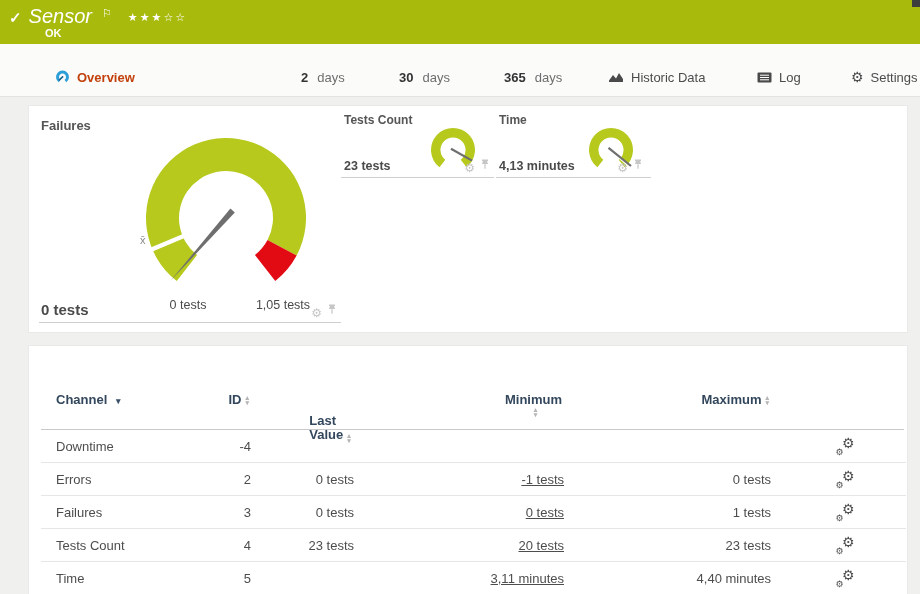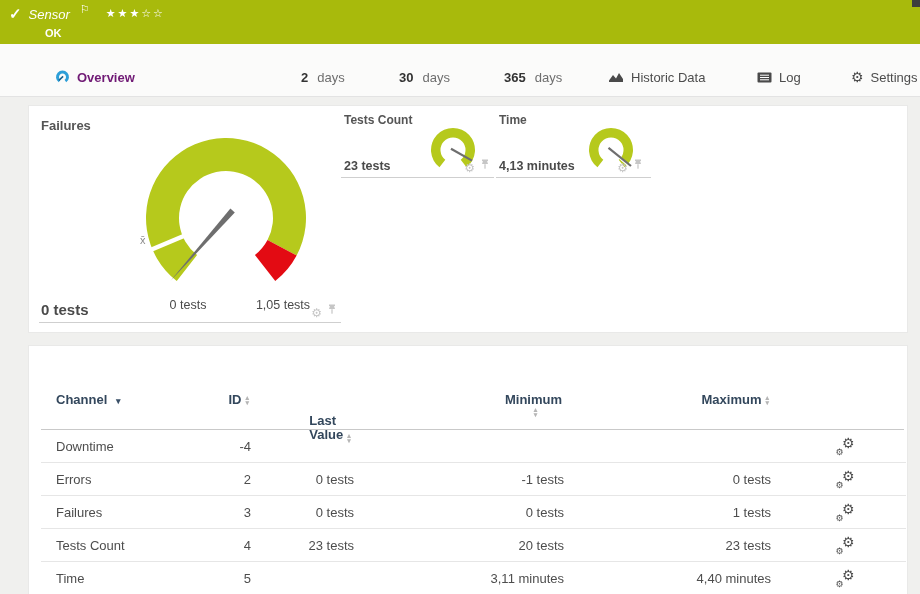--- a/index.html
+++ b/index.html
@@ -4,34 +4,34 @@
 <style>
   * { margin:0; padding:0; box-sizing:border-box; }
   body { background:#d8d8d8; font-family:"Liberation Sans", sans-serif; }
   .page { position:relative; width:920px; height:594px; background:#f0f0ee; overflow:hidden;
           font-family:"Liberation Sans", sans-serif; color:#4a4a4a; }
 
   
   .topbar { position:absolute; left:0; top:0; width:920px; height:44px; background:#a8ba0c; color:#fff; }
   .tb-line1 { display:flex; align-items:baseline; padding:5px 0 0 9px; }
   .tb-check { font-size:15px; font-weight:700; margin-right:7px; }
-  .tb-kind { font-style:italic; font-size:13px; margin-right:7px; }
+  .tb-kind { font-style:italic; font-size:20px; margin-right:7px; }
   .tb-title { font-size:17px; font-weight:700; letter-spacing:.2px; }
   .tb-flag { font-size:11px; margin-left:3px; position:relative; top:-6px; }
   .tb-stars { font-size:11px; letter-spacing:2px; margin-left:16px; position:relative; top:-2px; cursor:pointer; }
   .tb-status { position:absolute; left:45px; top:27px; font-size:11px; font-weight:700; }
   .corner-dot { position:absolute; right:0; top:0; width:8px; height:7px; background:#3d3d3d; }
 
   
   .tabbar { position:absolute; left:0; top:44px; width:920px; height:53px; background:#fbfbfa; border-bottom:1px solid #e3e3e3; }
   .tab { position:absolute; top:14px; height:38px; display:flex; align-items:center; gap:7px;
          font-size:13px; color:#4c4c4c; cursor:pointer; white-space:nowrap; }
   .tab .num { font-weight:700; color:#333; }
   .tab .unit { color:#6e6e6e; margin-left:2px; }
-  .tab-active { color:#701a75; font-weight:700; }
+  .tab-active { color:#c2410c; font-weight:700; }
   .tab-underline { position:absolute; left:55px; top:91px; width:90px; height:3px; background:#35a3dc; }
   .icon { display:inline-flex; align-items:center; justify-content:center; }
   .gear-glyph { font-size:14px; color:#4a4a4a; line-height:1; }
 
   
   .panel { position:absolute; background:#fff; border:1px solid #e9e9e8; }
   .panel-gauges { left:28px; top:105px; width:880px; height:228px; }
   .panel-table  { left:28px; top:345px; width:880px; height:260px; }
 
   
@@ -54,21 +54,21 @@
   .sortset span { font-size:7px; line-height:5px; color:#b5b5b5; }
   .sort-active { font-size:9px; color:#3a5068; margin-left:5px; }
   .head-rule { position:absolute; left:12px; right:3px; top:83px; height:1px; background:#c9c9c9; }
   .trows { position:absolute; left:0; top:84px; width:880px; }
   .trow { position:relative; height:33px; font-size:13px; color:#4d4d4d; }
   .trow::after { content:""; position:absolute; left:12px; right:3px; bottom:0; height:1px; background:#e6e6e6; }
   .tcell { position:absolute; top:0; height:33px; display:flex; align-items:center; white-space:nowrap; }
   .col-ch  { left:27px; cursor:pointer; }
   .col-id  { right:658px; justify-content:flex-end; }
   .col-last{ right:555px; justify-content:flex-end; }
-  .col-min { right:345px; justify-content:flex-end; }
+  .col-min { right:345px; justify-content:flex-end;text-decoration:underline; }
   .col-max { right:138px; justify-content:flex-end; }
   .col-set { left:803px; width:26px; justify-content:center; cursor:pointer; }
   .h-ch { left:27px; top:46px; }
   .h-id { right:658px; top:46px; }
   .h-last { right:555px; top:52px; text-align:left;margin-top:16px; }
   .h-last .l1 { display:block; margin-right:16px; line-height:14px; }
   .h-last .l2 { display:block; line-height:14px; }
   .h-min { right:345px; top:46px;flex-direction:column; }
   .h-max { right:138px; top:46px; }
   .gears-ico { position:relative; width:19px; height:16px; color:#4e4e4e; }

